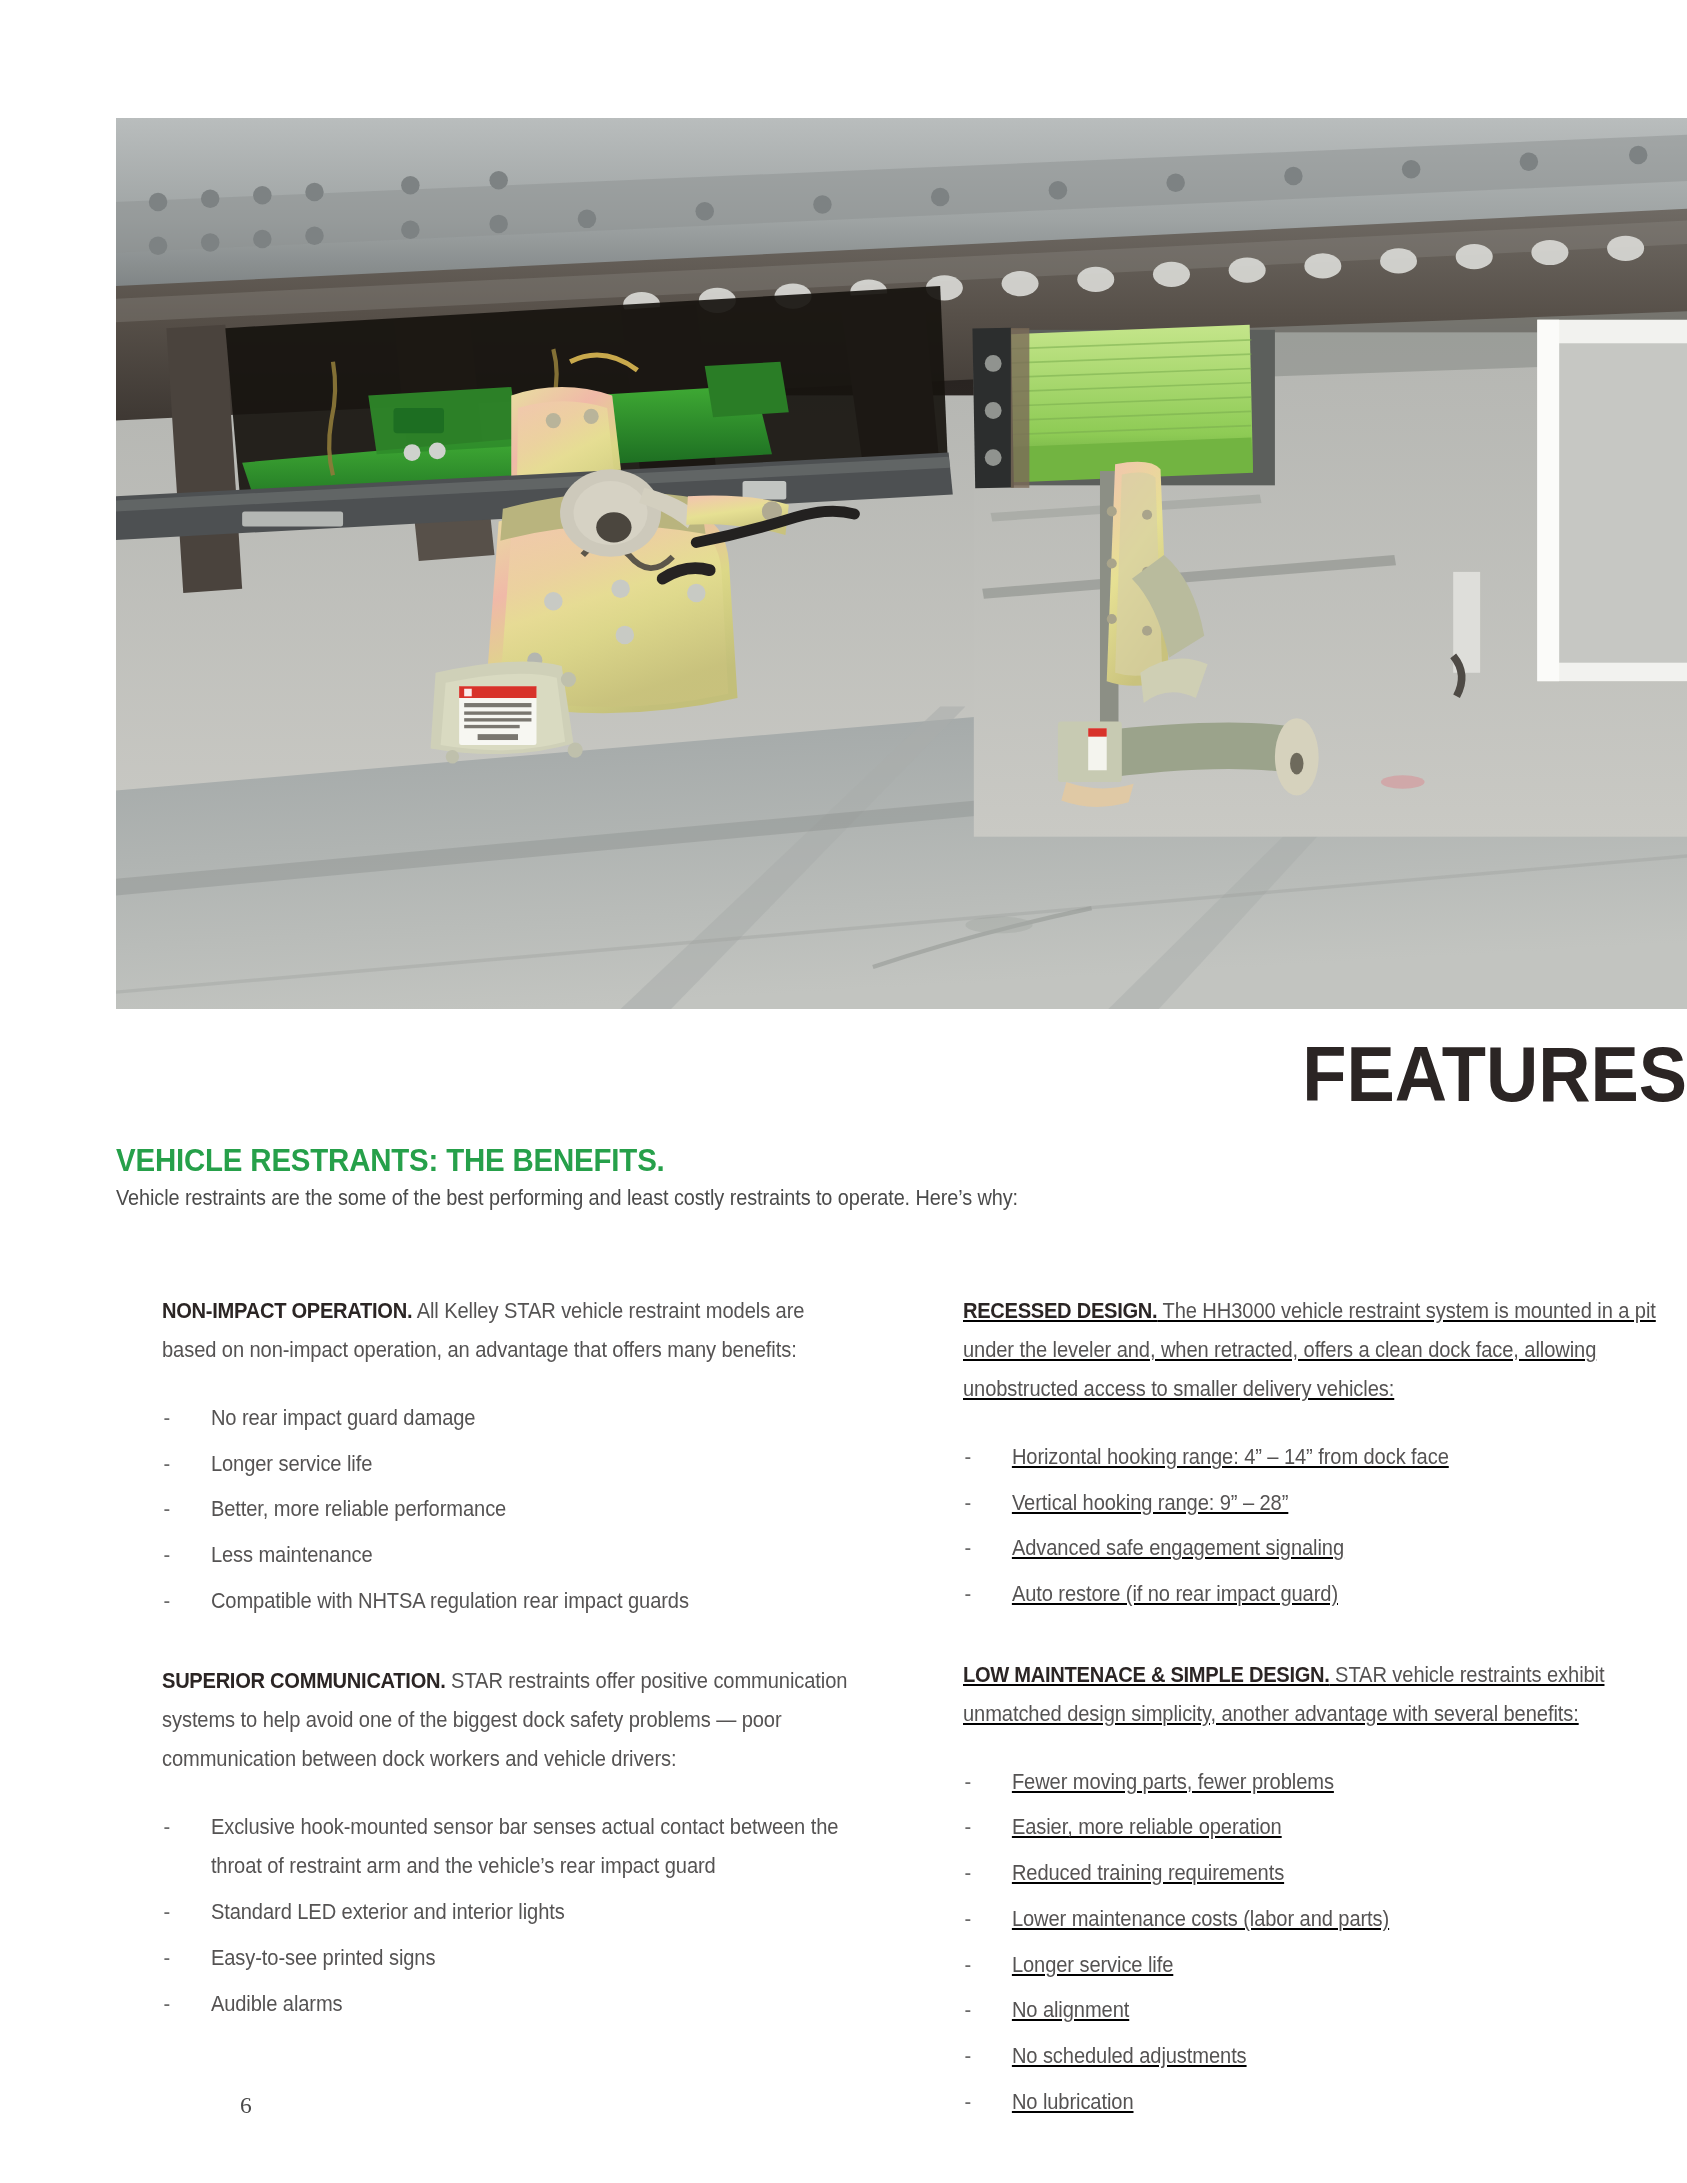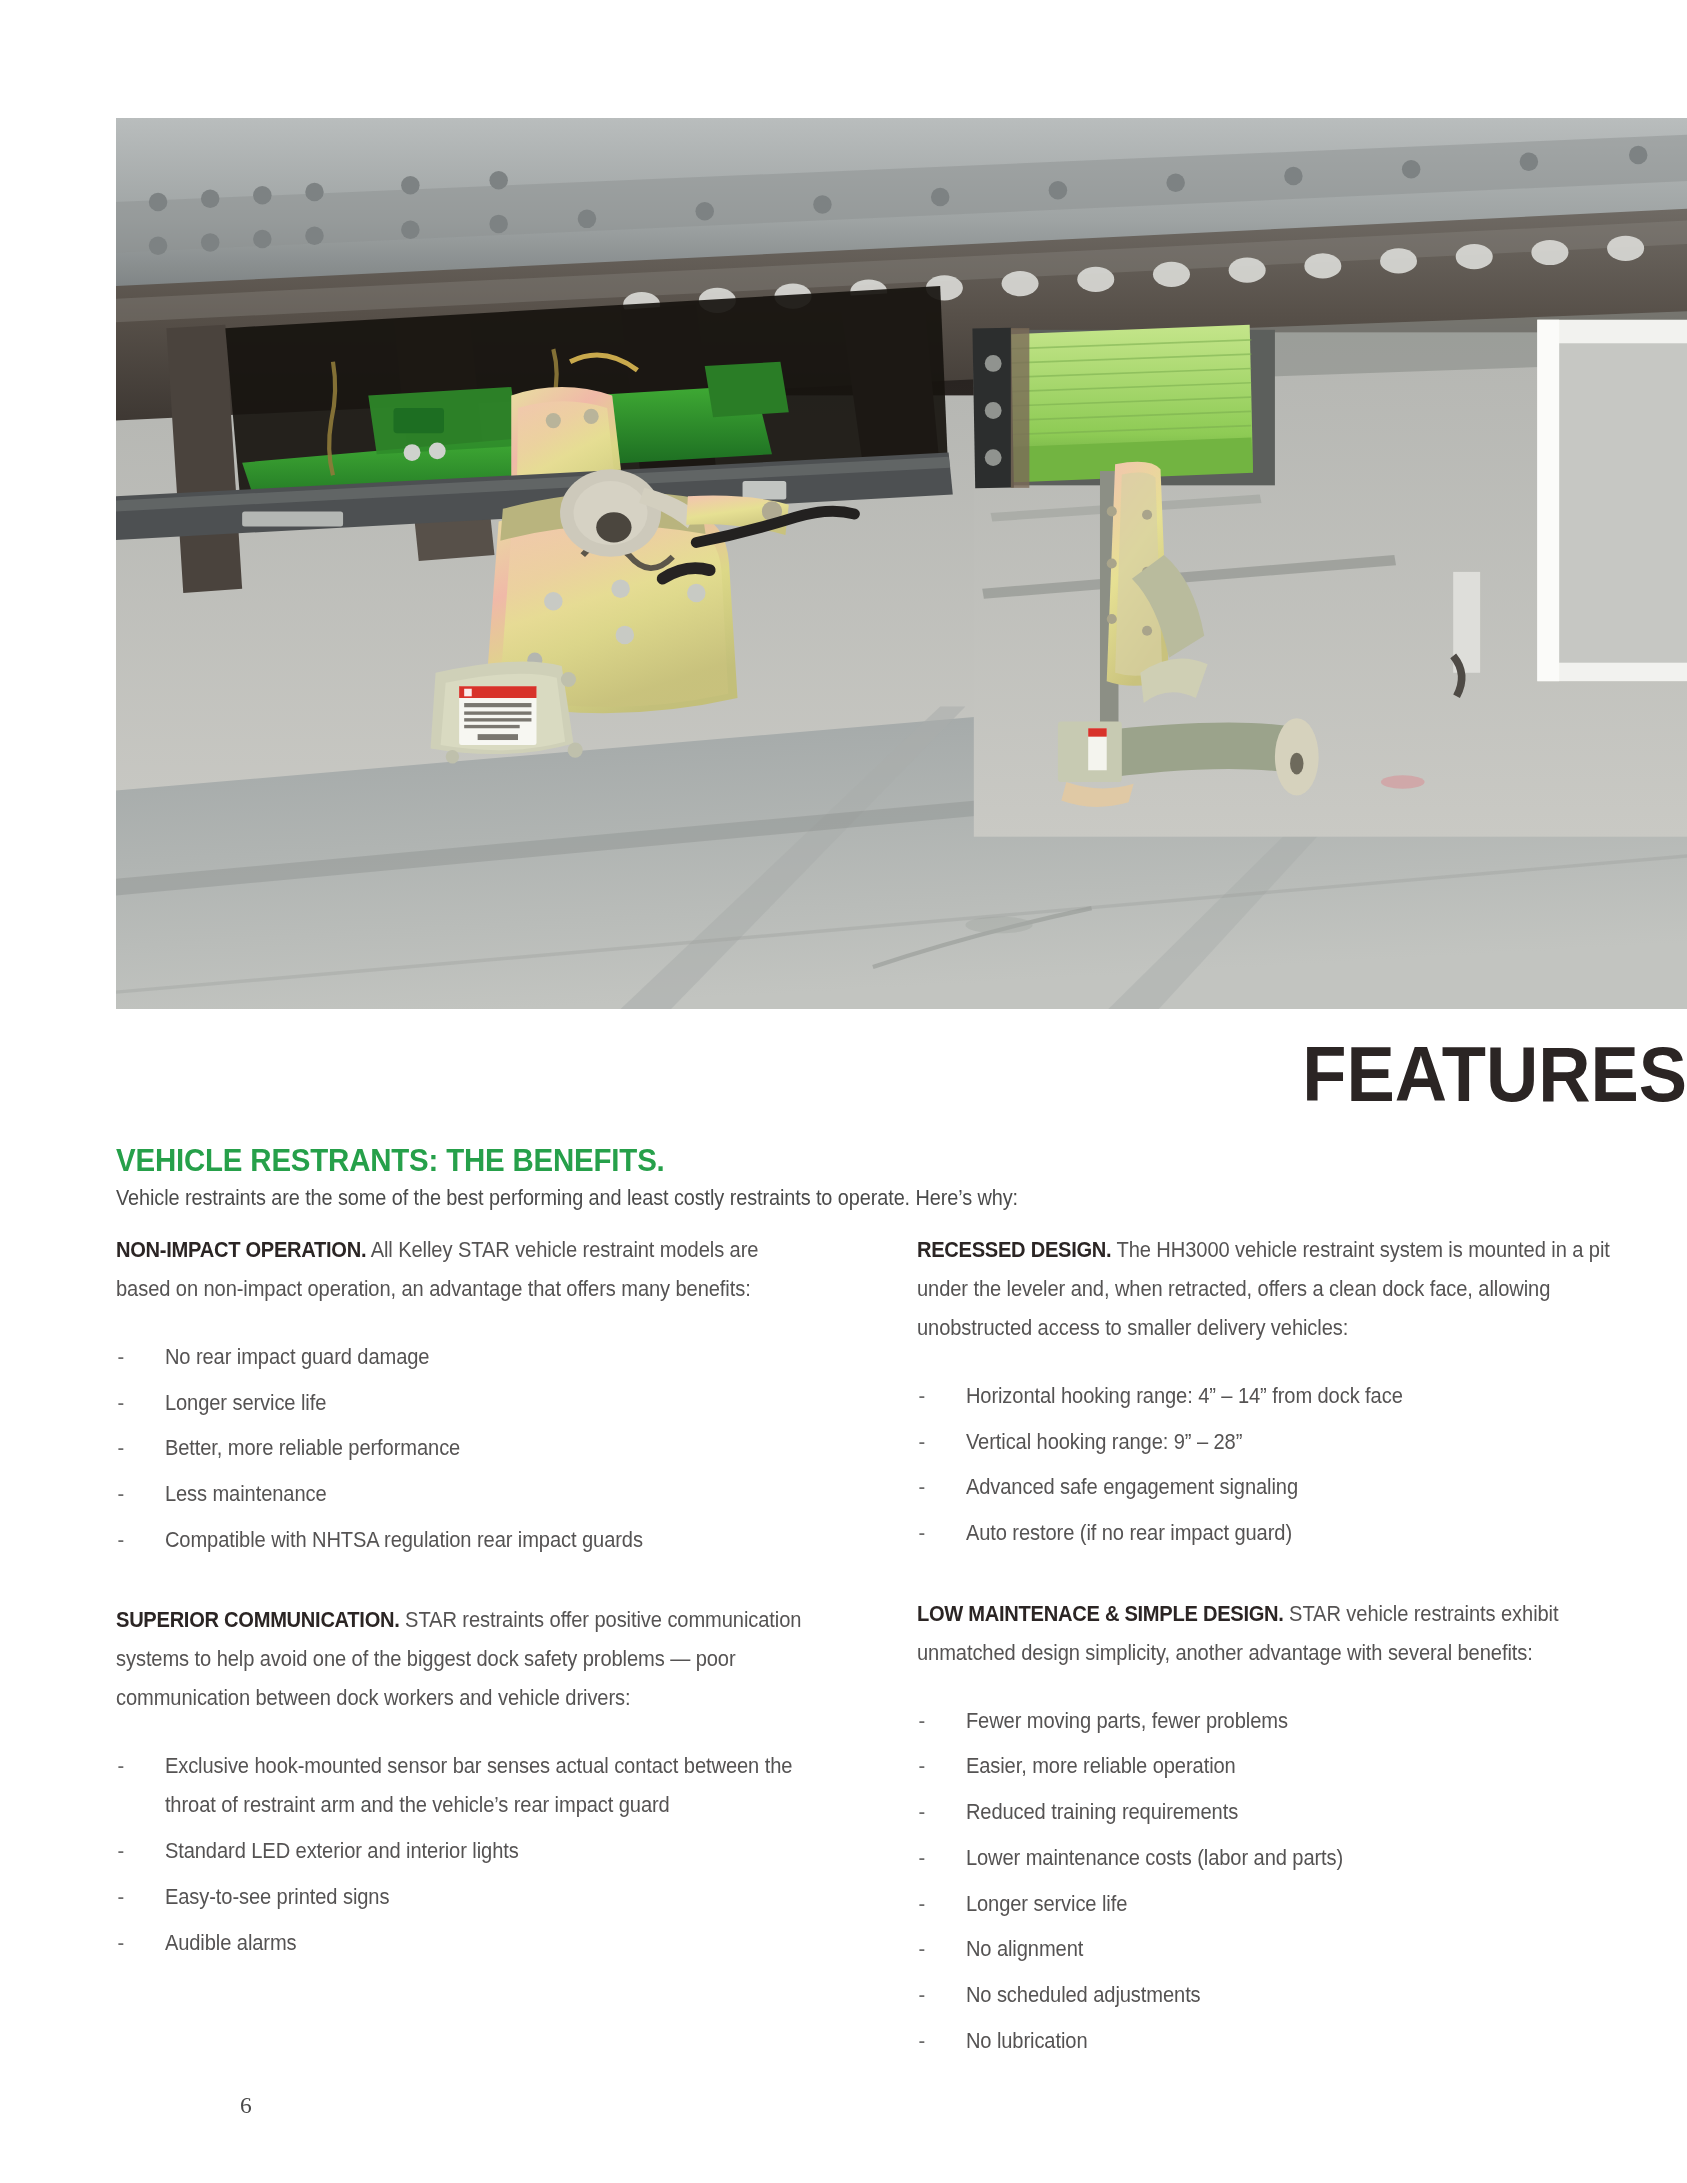--- a/index.html
+++ b/index.html
@@ -66,25 +66,26 @@
     color: #4b4b4b;
     letter-spacing: -0.1px;
     transform: scaleX(0.93);
     transform-origin: left center;
     white-space: nowrap;
   }
 
   
   .col {
     position: absolute;
-    top: 1231px;
+    top: 1292px;
     width: 698px;
+    margin-left: 46px;
   }
   .col-left  { left: 116px; }
-  .col-right { left: 917px; }
+  .col-right { left: 917px; text-decoration: underline; }
 
   .block { margin-bottom: 0; }
 
   .para {
     font-size: 21.4px;
     line-height: 39px;
     color: #555353;
     letter-spacing: -0.1px;
     transform: scaleX(0.94);
     transform-origin: left top;

